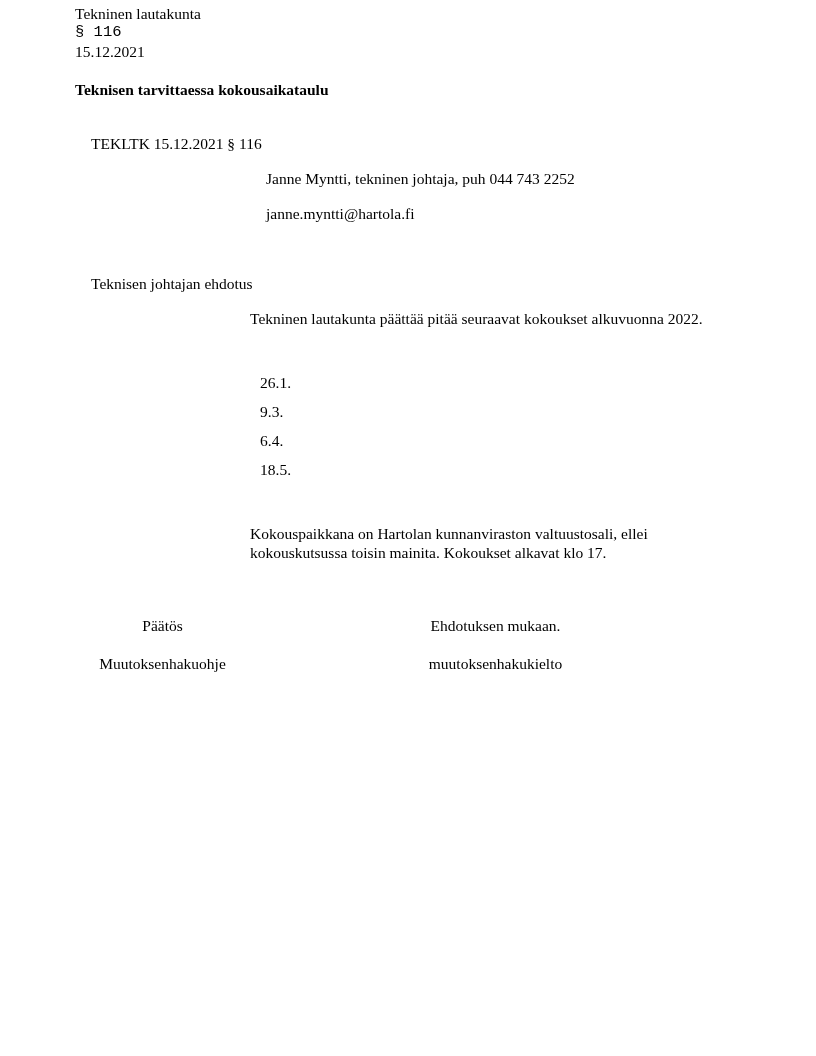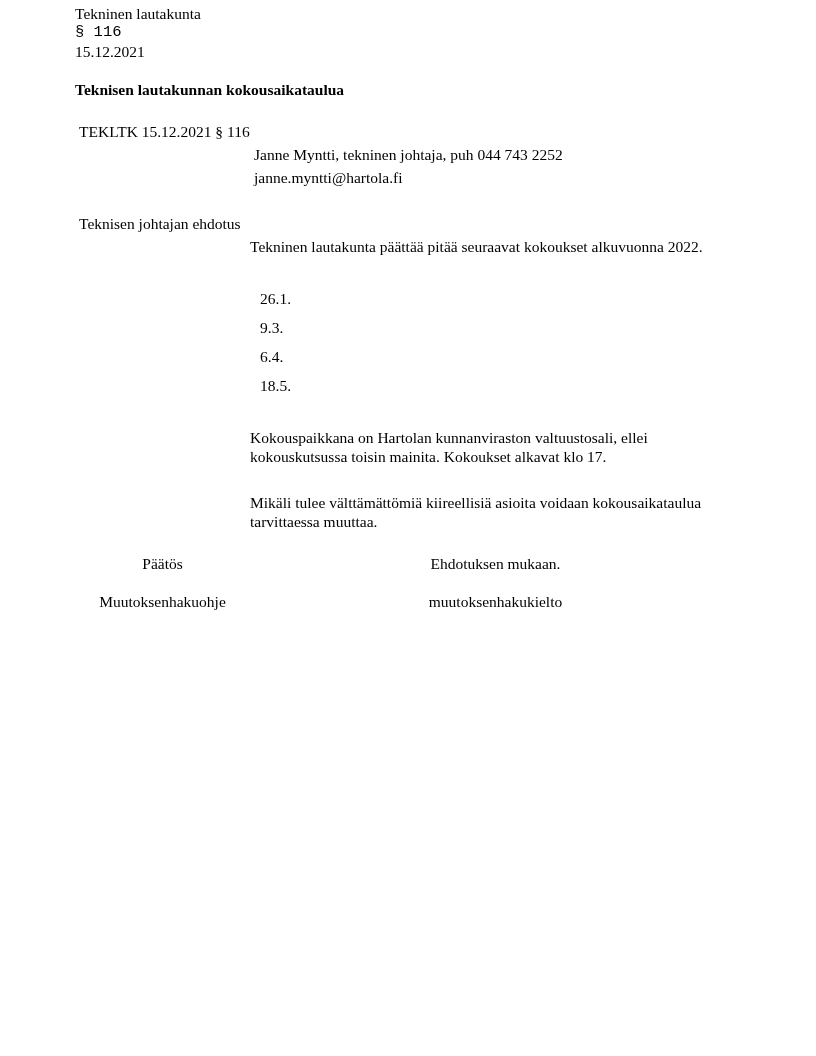--- a/index.html
+++ b/index.html
@@ -32,21 +32,21 @@
   .header-section   { width: 223px; flex: none; font-family: Liberation Mono, monospace; }
   .header-date      { flex: 1; }
   
   .doc-title {
     margin: 0;
     font-size: 15.5px;
     line-height: 19px;
     font-weight: bold;
   }
   
-  .line, .para { margin: 4px; }
+  .line, .para { margin: 16px; }
   
   .indent { margin-left: 175px; }
   .para { max-width: 470px; }
   
   .pair-row { display: flex; flex-direction: row; text-align: center; }
   .pair-label { width: 175px; flex: none; }
   .pair-value { flex: 1; }
   .dates-block div { margin: 10px; }
 </style>
 </head>
@@ -55,21 +55,21 @@
 <div class="doc">
 
   <div class="header-row">
     <span class="header-committee">Tekninen lautakunta</span>
     <span class="header-section">§ 116</span>
     <span class="header-date">15.12.2021</span>
   </div>
 
   <div class="spacer"></div>
 
-  <h1 class="doc-title">Teknisen lautakunnan kokousaikataulua</h1>
+  <h1 class="doc-title">Teknisen tarvittaessa kokousaikataulu</h1>
 
   <div class="spacer"></div>
 
   <div class="line">TEKLTK 15.12.2021 § 116</div>
 
   <div class="indent">
     <div class="line">Janne Myntti, tekninen johtaja, puh 044 743 2252</div>
     <div class="line">janne.myntti@hartola.fi</div>
   </div>
 
@@ -86,21 +86,20 @@
     <div>6.4.</div>
     <div>18.5.</div>
   </div>
 
   <div class="spacer"></div>
 
   <p class="para indent">Kokouspaikkana on Hartolan kunnanviraston valtuustosali, ellei kokouskutsussa toisin mainita. Kokoukset alkavat klo 17.</p>
 
   <div class="spacer"></div>
 
-  <p class="para indent">Mikäli tulee välttämättömiä kiireellisiä asioita voidaan kokousaikataulua tarvittaessa muuttaa.</p>
 
   <div class="spacer"></div>
 
   <div class="pair-row">
     <span class="pair-label">Päätös</span>
     <span class="pair-value">Ehdotuksen mukaan.</span>
   </div>
 
   <div class="spacer"></div>
 

